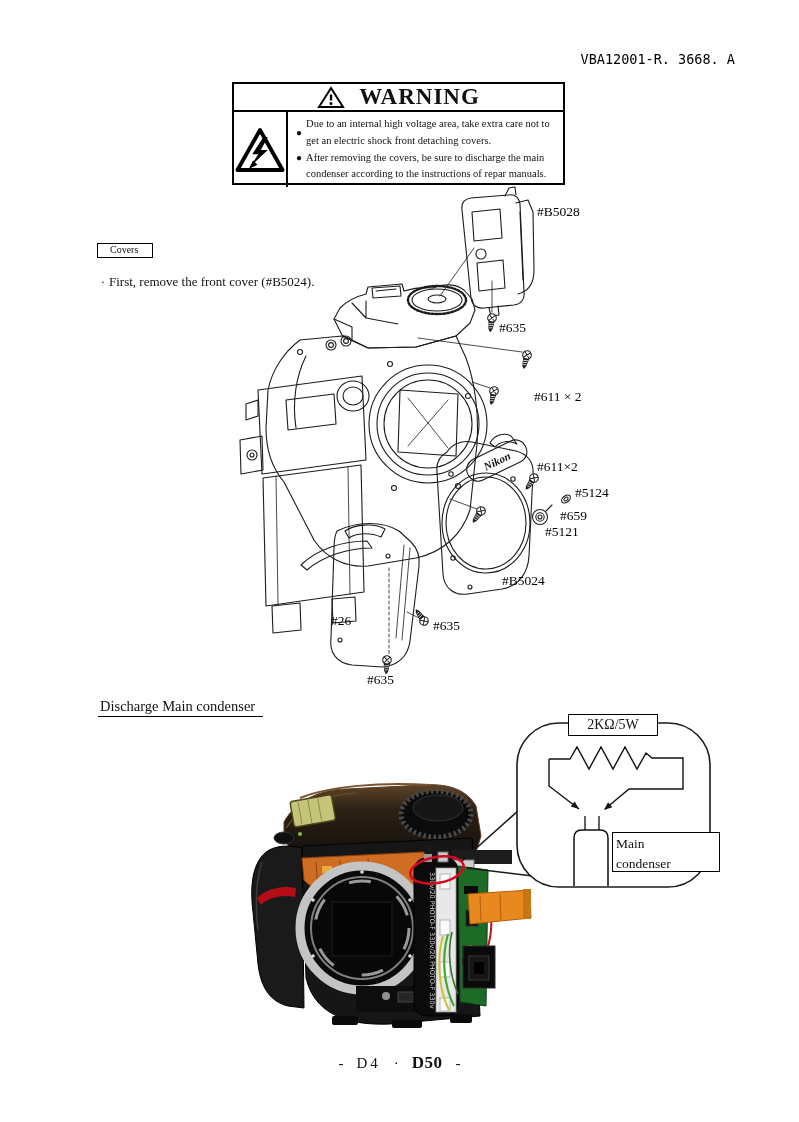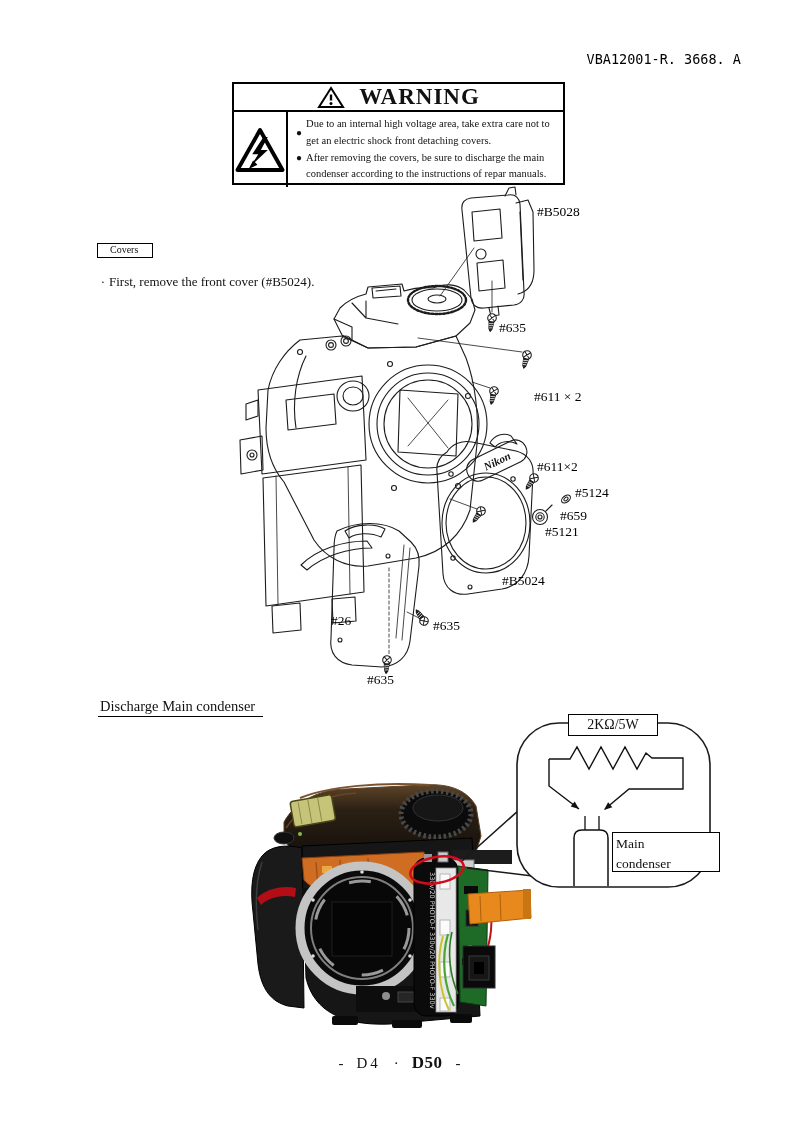--- a/index.html
+++ b/index.html
@@ -1,20 +1,20 @@
 <!DOCTYPE html>
 <html><head>
 <meta charset="utf-8">
 <style>
   html,body{margin:0;padding:0;background:#e8e8e8;}
   .page{position:relative;width:799px;height:1122px;background:#ffffff;margin:0 auto;
         font-family:"Liberation Serif",serif;color:#111;overflow:hidden;}
   .abs{position:absolute;}
   
-  .doc-code{top:51px;right:58px;font-family:"DejaVu Sans Mono",monospace;
+  .doc-code{top:51px;right:64px;font-family:"DejaVu Sans Mono",monospace;
             font-size:13.5px;letter-spacing:0px;color:#000;}
   
   .warnbox{left:232px;top:82px;width:333px;height:103px;border:2px solid #000;
            display:flex;flex-direction:column;box-sizing:border-box;background:#fff;}
   .warn-head{height:31px;border-bottom:2px solid #000;display:flex;align-items:center;
              justify-content:center;gap:14px;}
   .warn-title{font-size:23px;font-weight:bold;letter-spacing:1px;font-family:"Liberation Serif",serif;}
   .warn-body{flex:1;display:flex;}
   .warn-icon-cell{width:58px;border-right:2px solid #000;display:flex;align-items:center;justify-content:center;}
   .warn-text-cell{flex:1;padding:4px 6px 4px 8px;display:flex;flex-direction:column;justify-content:center;}

